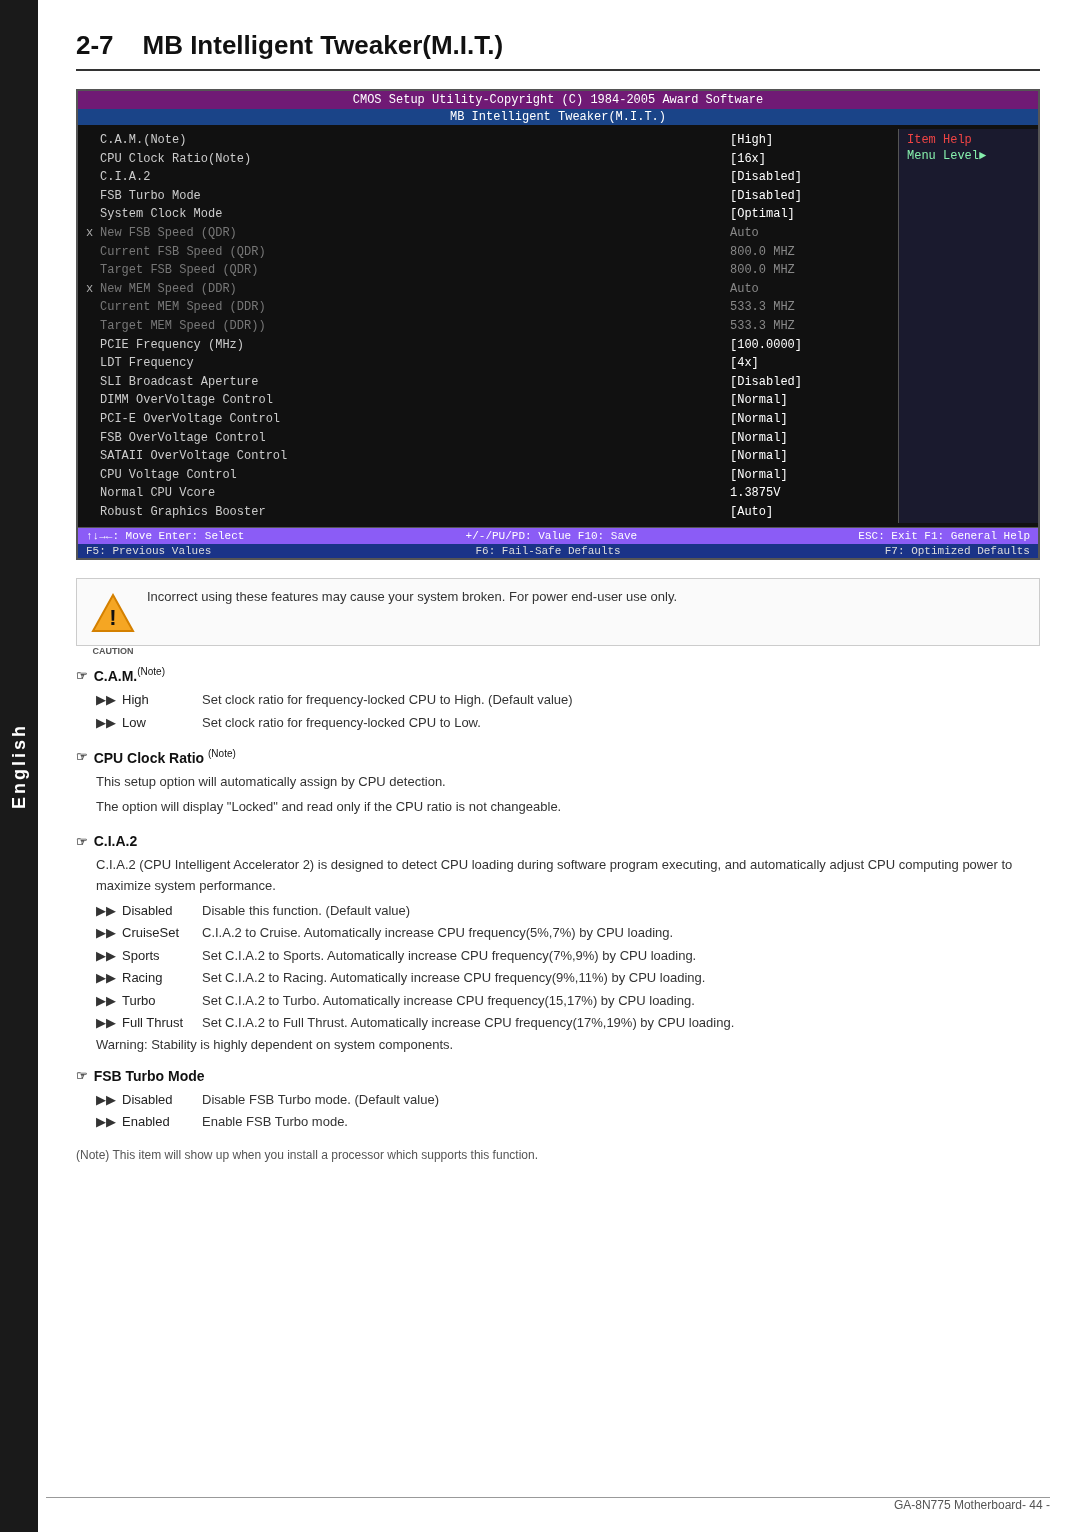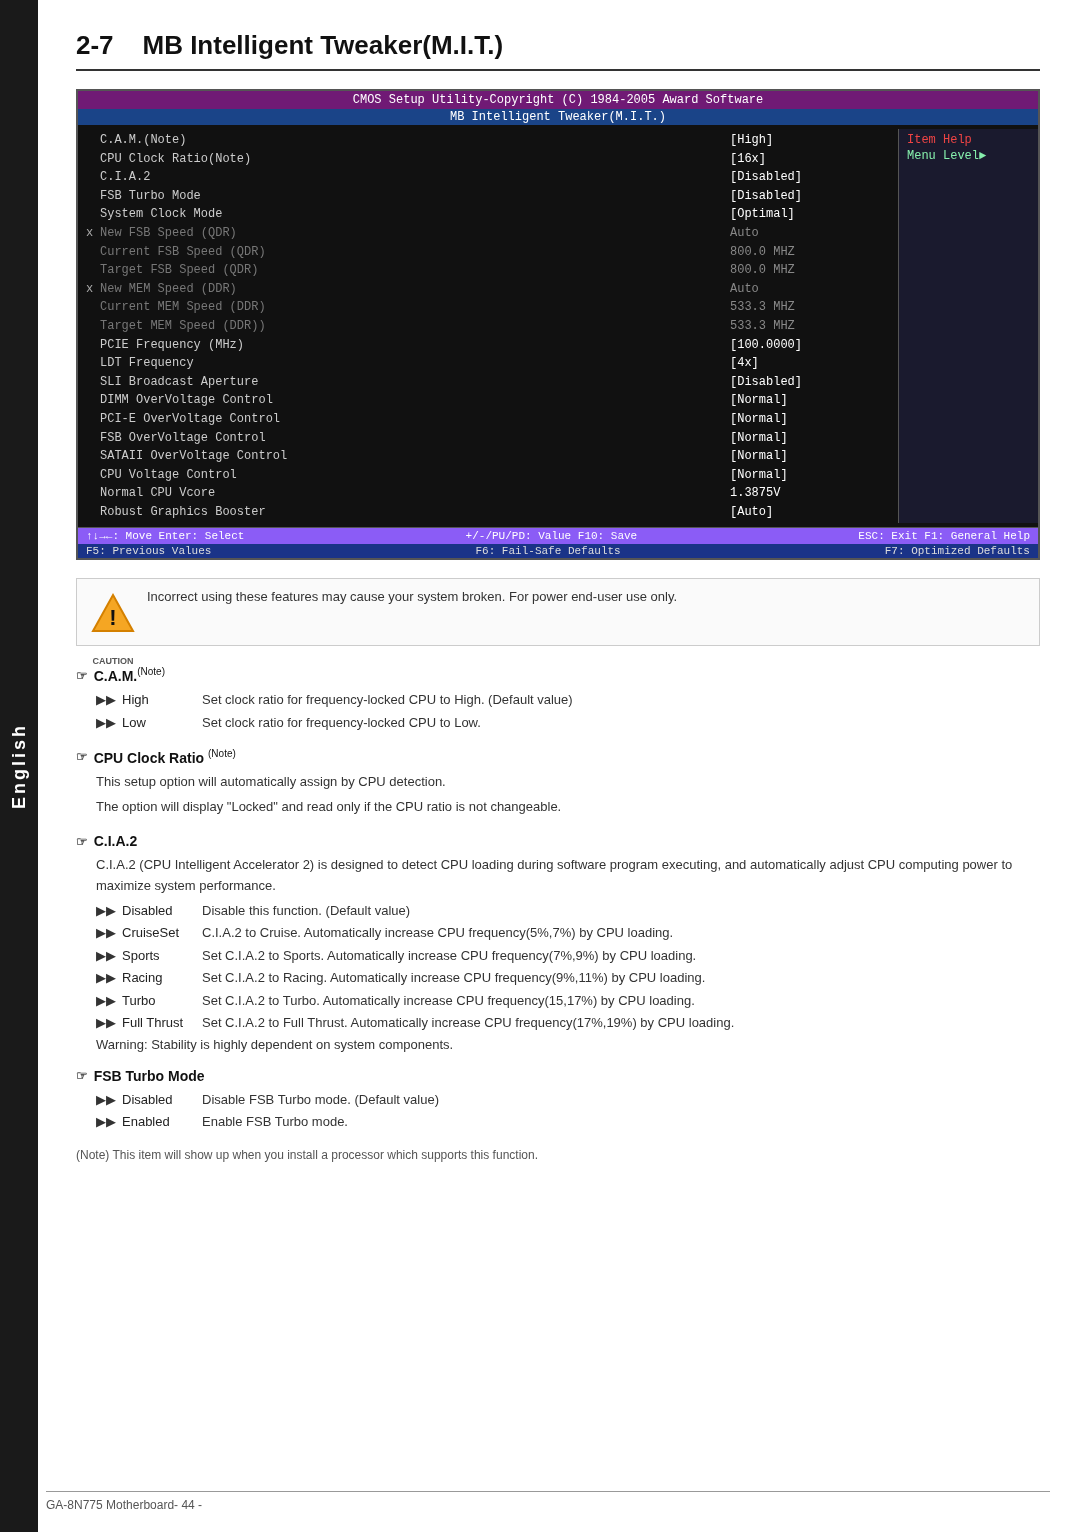--- a/index.html
+++ b/index.html
@@ -228,23 +228,23 @@
       margin-bottom: 4px;
     }
 
     
     .page-footer {
       position: absolute;
       bottom: 20px;
       left: 46px;
       right: 30px;
       border-top: 1px solid #999;
-      padding-top: 6px;
-      display: flex;
-      justify-content: flex-start;
+      padding-top: 0;
+      display: flex;
+      justify-content: flex-end;
       font-size: 12px;
       color: #555;
     }
 
     
     .note-text {
       font-size: 12px;
       color: #555;
       margin-top: 12px;
       margin-bottom: 8px;
@@ -394,21 +394,21 @@
     </div>
   </div>
 
   <div class="caution-box">
     <div class="caution-icon">
       
       <svg width="44" height="44" viewBox="0 0 44 44">
         <polygon points="22,4 42,40 2,40" fill="#f5a623" stroke="#d48000" stroke-width="2"></polygon>
         <text x="22" y="34" text-anchor="middle" font-size="22" font-weight="bold" fill="#111">!</text>
       </svg>
-      <div style="font-size:9px; font-weight:bold; text-align:center; color:#555; margin-top:18px;">CAUTION</div>
+      <div style="font-size:9px; font-weight:bold; text-align:center; color:#555; margin-top:8px;">CAUTION</div>
     </div>
     <div class="caution-text">Incorrect using these features may cause your system broken. For power end-user use only.</div>
   </div>
 
   <div>
 
     <div class="section">
       <div class="section-heading">
         <span class="arrow-icon">☞</span>
         <strong>C.A.M.<sup>(Note)</sup></strong>

